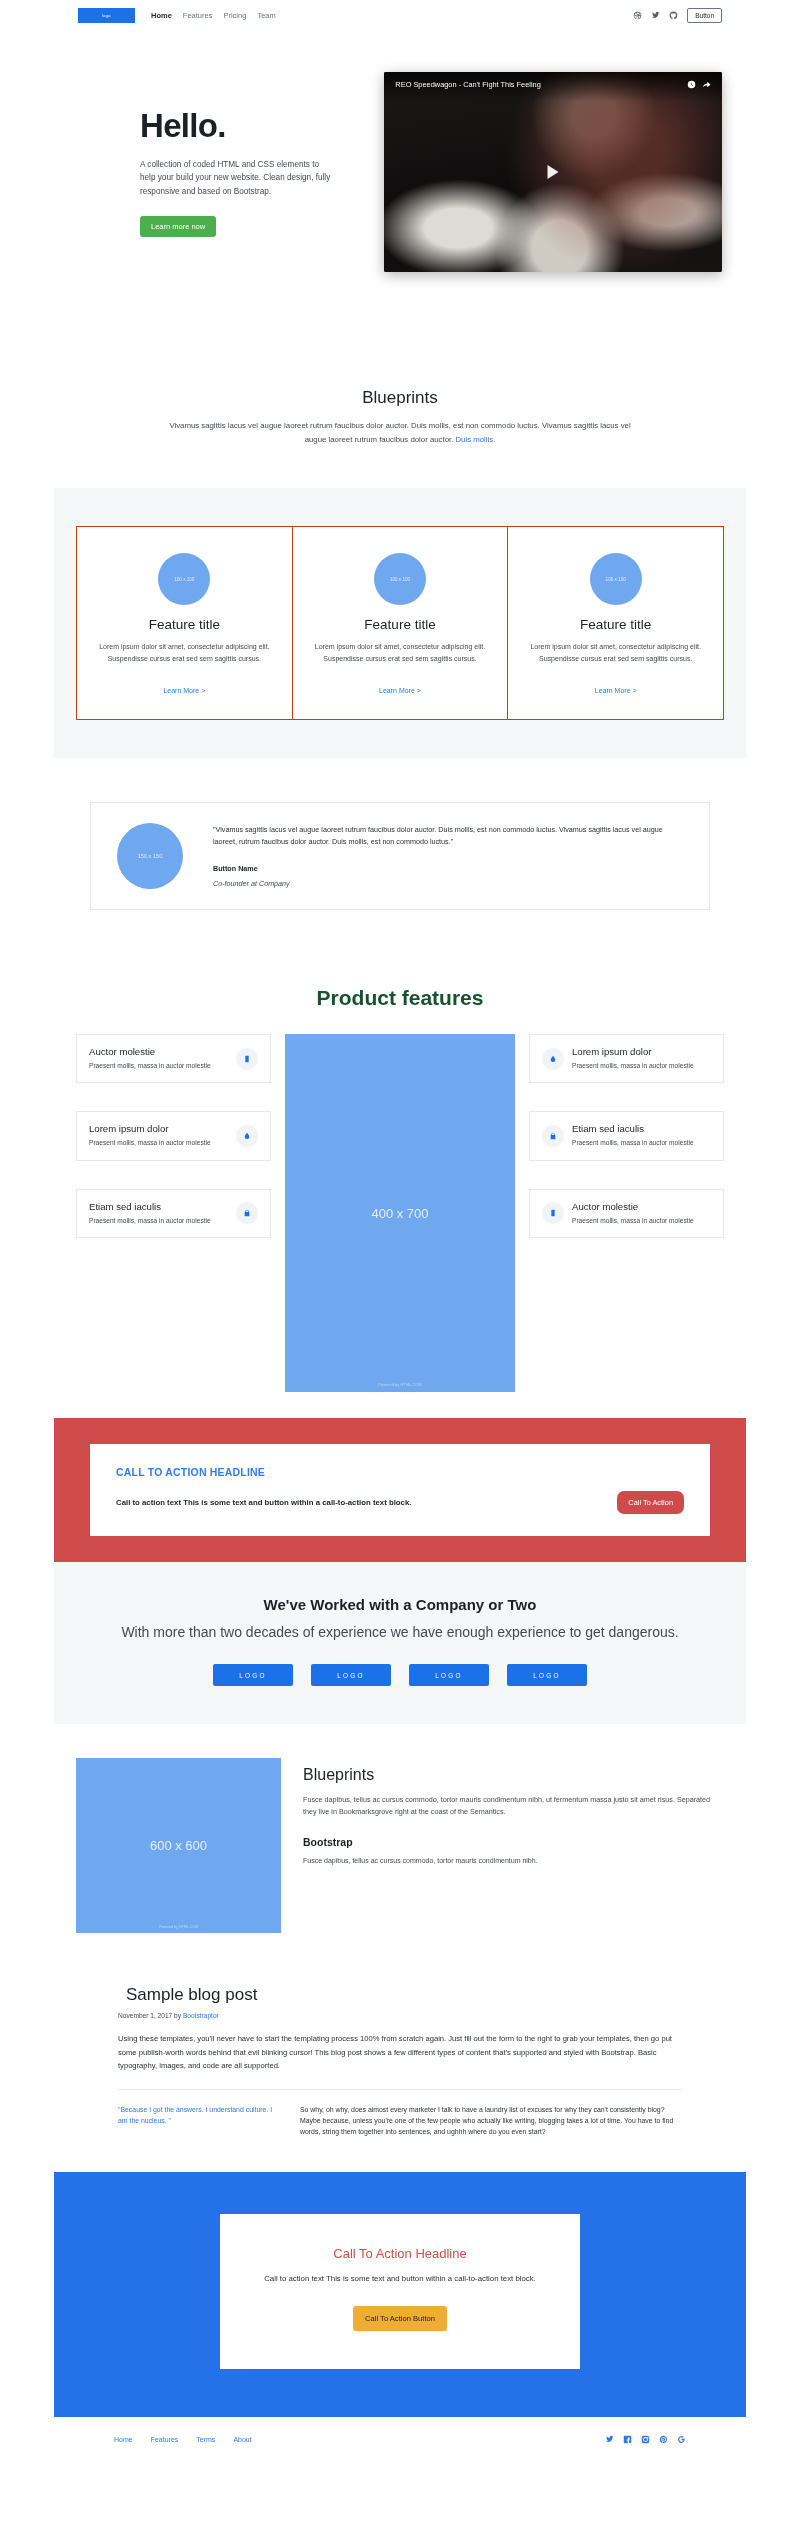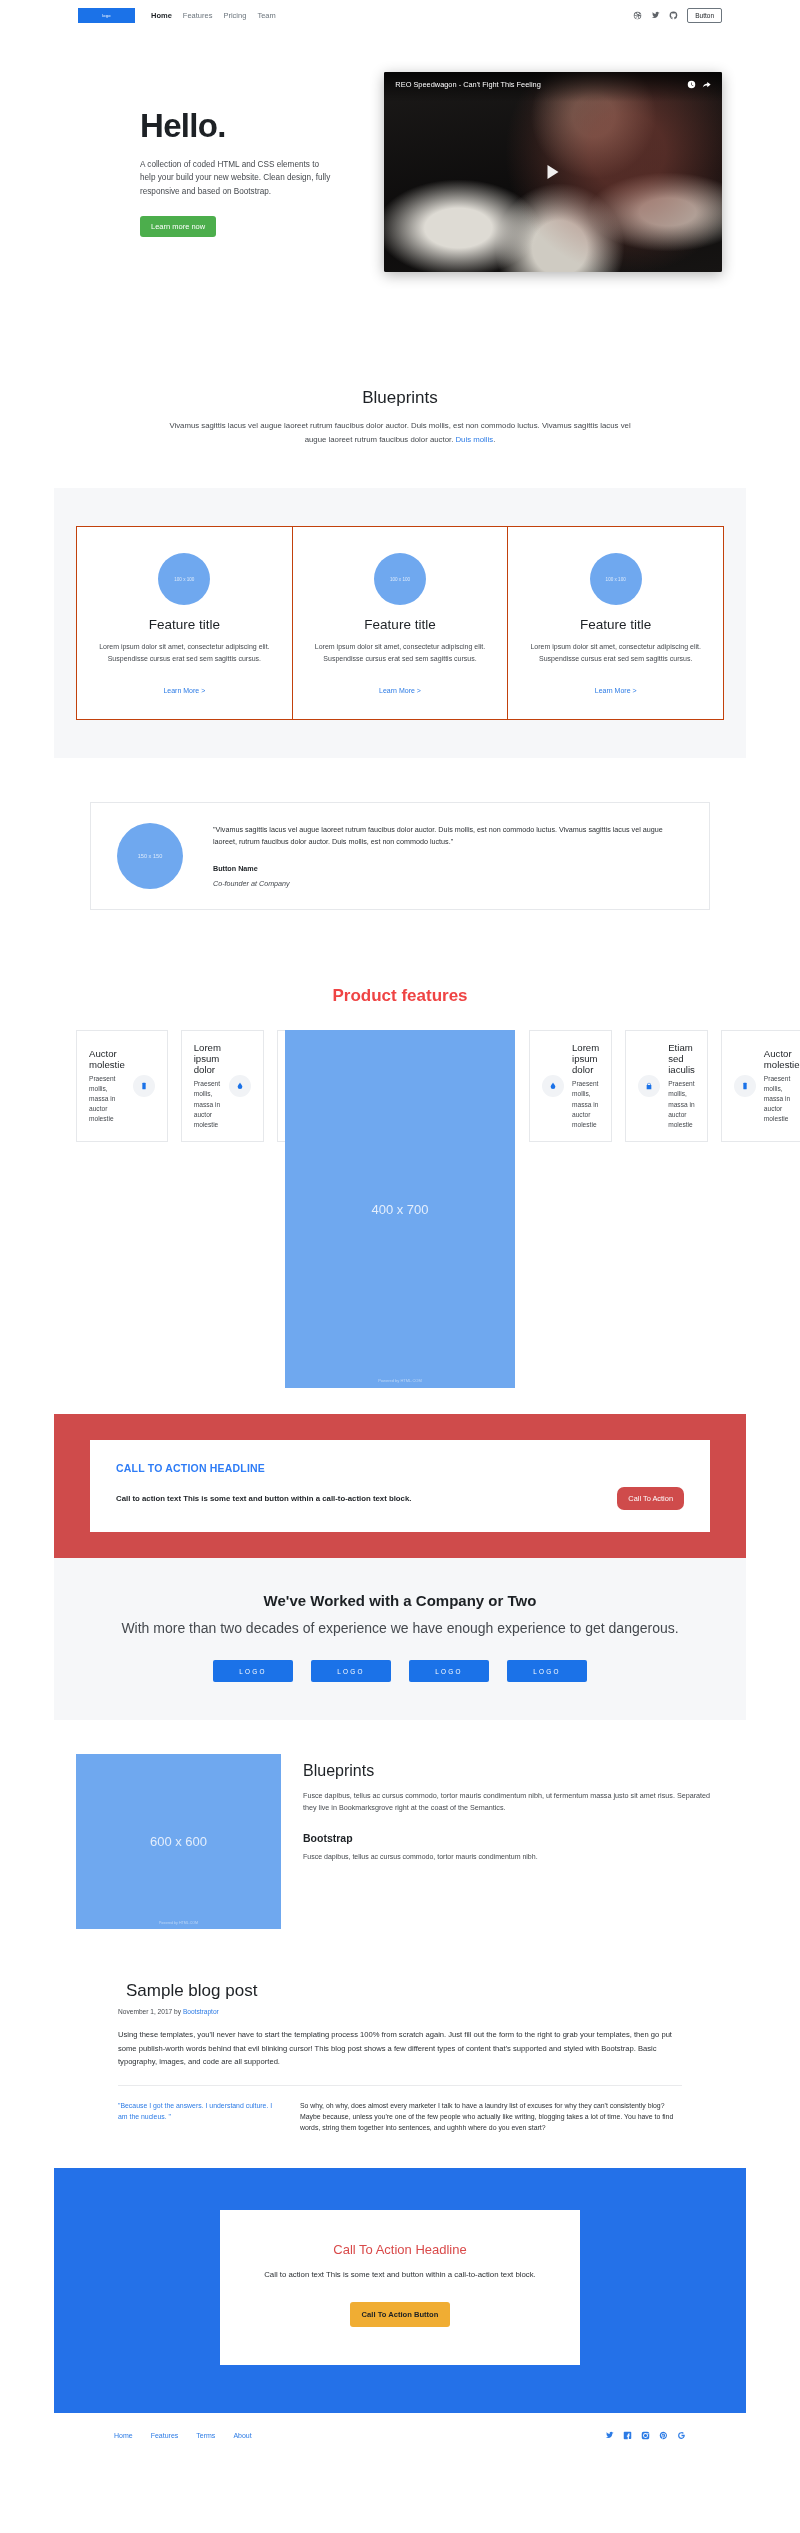--- a/index.html
+++ b/index.html
@@ -113,23 +113,23 @@
     flex: 0 0 66px; display:flex; align-items:center; justify-content:center;
     color:#dbe9fb; font-size: 5.6px;
   }
   .testi-body { flex:1; }
   .testi-q { font-size: 7.2px; line-height:1.72; color:#2b2f33; margin:0 0 16px; }
   .testi-name { font-size: 7.2px; font-weight:bold; color:#1d2125; margin:0 0 6px; }
   .testi-role { font-size: 7.2px; font-style: italic; color:#45494e; margin:0; }
 
   
   .prod { padding: 22px 0 26px; }
-  .prod-h { text-align:center; font-size: 17px; font-weight:bold; color:#ef4444; margin: 0 0 24px; }
+  .prod-h { text-align:center; font-size: 21px; font-weight:bold; color:#14532d; margin: 0 0 24px; }
   .prod-grid { width: 648px; margin: 0 auto; display:flex; align-items:flex-start; gap: 14px; }
-  .prod-col { width: 195px; display:flex; flex-direction:row; gap: 13px; }
+  .prod-col { width: 195px; display:flex; flex-direction:column; gap: 28px; }
   .prod-center { flex:1; }
   .pimg {
     width: 100%; height: 358px; background:#6fa8ef;
     display:flex; align-items:center; justify-content:center; position:relative;
     color:#e4eefc; font-size: 13px;
   }
   .pimg-credit { position:absolute; bottom: 5px; left:0; right:0; text-align:center; font-size:4px; color:#bcd6f6; }
   .pcard {
     border:1px solid #e6e8eb; background:#fff; padding: 11px 12px;
     display:flex; align-items:center; gap: 8px;
@@ -198,21 +198,20 @@
 
   
   .band-blue { background:#2471e8; padding: 42px 0 48px; }
   .cta2 { width: 360px; margin: 0 auto; background:#fff; padding: 32px 28px 38px; text-align:center; }
   .cta2-h { font-size: 13px; font-weight:normal; color:#d94a4a; margin: 0 0 12px; }
   .cta2-p { font-size: 7.8px; line-height:1.65; color:#2b2f33; margin: 0 0 20px; }
   .btn-amber {
     background:#f0ad33; color:#1d2125; border:none; border-radius:3px;
     font-size: 7.6px; padding: 8px 12px; cursor:pointer;
     font-family: "Liberation Sans", sans-serif;
-    font-weight: bold;
   }
 
   
   .footer { padding: 18px 60px; display:flex; align-items:center; }
   .f-links { display:flex; gap: 18px; }
   .f-link { font-size: 7px; color:#2c7be5; text-decoration:none; }
   .f-social { margin-left:auto; display:flex; gap: 9px; align-items:center; }
   .f-social svg { width: 9px; height: 9px; fill:#2c7be5; }
 </style>
 </head>

